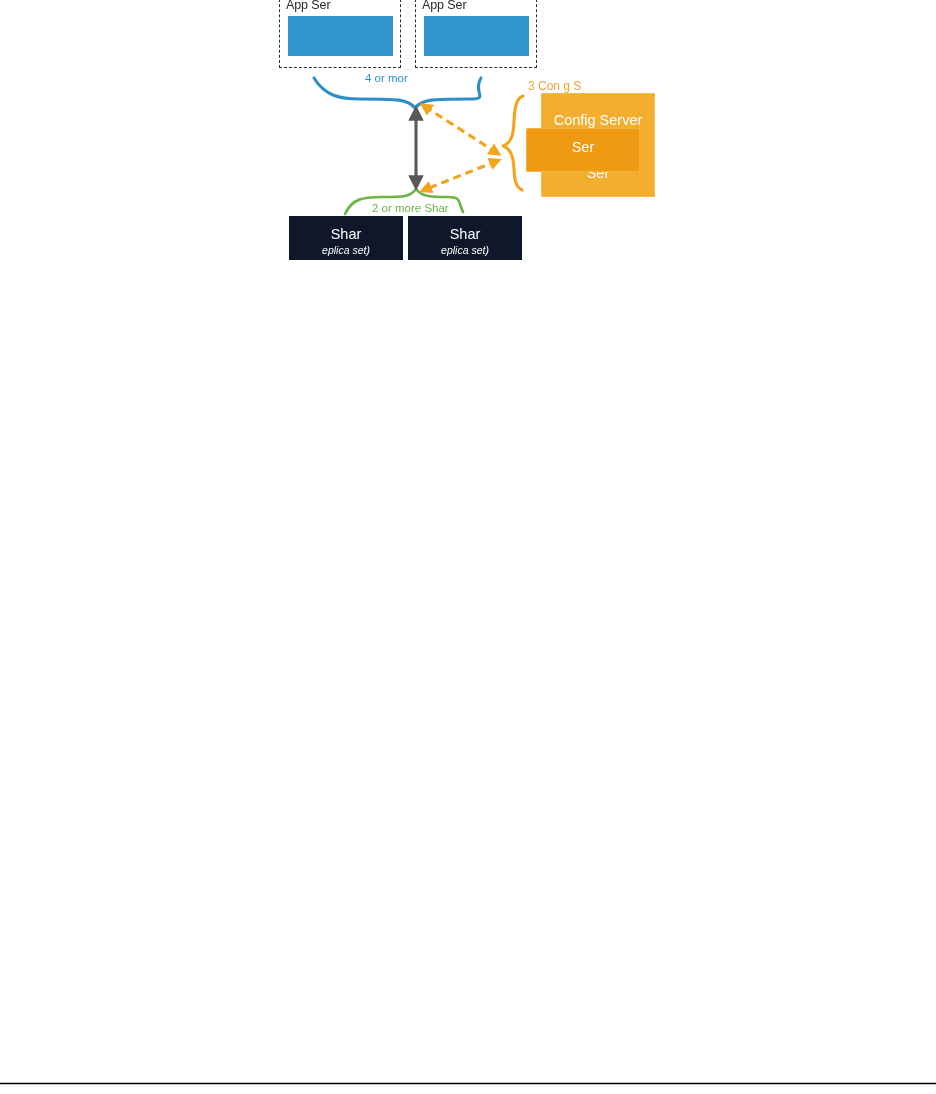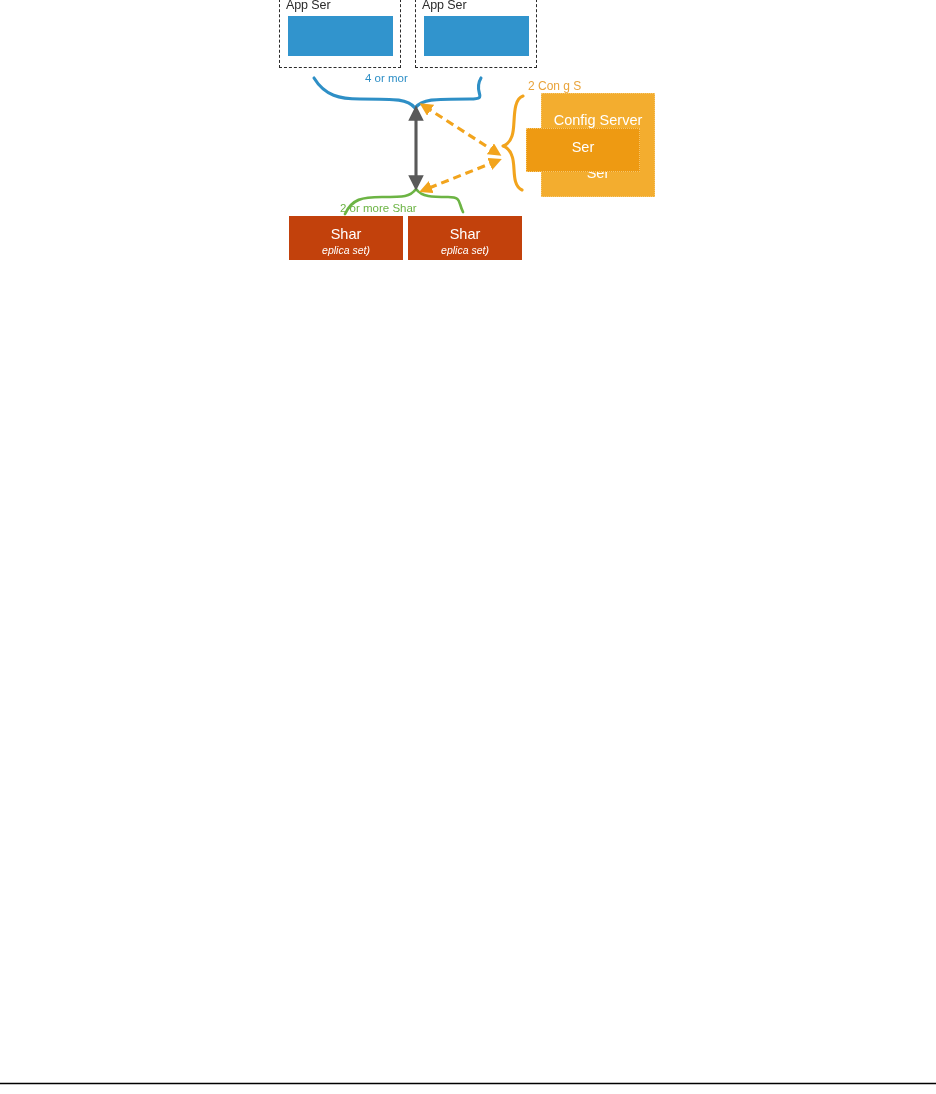--- a/index.html
+++ b/index.html
@@ -51,21 +51,21 @@
     left: 8px;
     top: 21px;
     width: 105px;
     height: 40px;
     background: #3194CD;
   }
 
   
   .shard-box {
     position: absolute;
-    background: #c2410c;
+    background: #0f172a;
     box-sizing: border-box;
     color: #ffffff;
     text-align: center;
   }
   #shard-box-1 { left: 289px; top: 216px; width: 114px; height: 44px; }
   #shard-box-2 { left: 408px; top: 216px; width: 114px; height: 44px; }
   .shard-title {
     position: absolute;
     left: 0; right: 0;
     top: 10px;
@@ -124,21 +124,21 @@
   .brace-label {
     position: absolute;
     font-size: 11.5px;
     white-space: nowrap;
   }
   #label-app-brace {
     left: 365px; top: 72px;
     color: #2E8FC6;
   }
   #label-shard-brace {
-    left: 340px; top: 202px;
+    left: 372px; top: 202px;
     color: #6CB444;
   }
 </style>
 </head>
 <body>
 
 <div id="diagram-root">
 
   <svg class="layer" width="936" height="1094" viewBox="0 0 936 1094" xmlns="http://www.w3.org/2000/svg">
     <defs>
@@ -199,21 +199,21 @@
   <div class="shard-box" id="shard-box-1">
     <div class="shard-title">Shar</div>
     <div class="shard-sub">eplica set)</div>
   </div>
 
   <div class="shard-box" id="shard-box-2">
     <div class="shard-title">Shar</div>
     <div class="shard-sub">eplica set)</div>
   </div>
 
-  <div class="cfg-count-label">2 Con g S</div>
+  <div class="cfg-count-label">3 Con g S</div>
 
   <div class="cfg-box" id="cfg-box-back">
     <div class="cfg-text" id="cfg-text-top">Config Server</div>
     <div class="cfg-text" id="cfg-text-bot">Ser</div>
   </div>
 
   <div class="cfg-box" id="cfg-box-mid">
     <div class="cfg-text" id="cfg-text-mid">Ser</div>
   </div>
 

